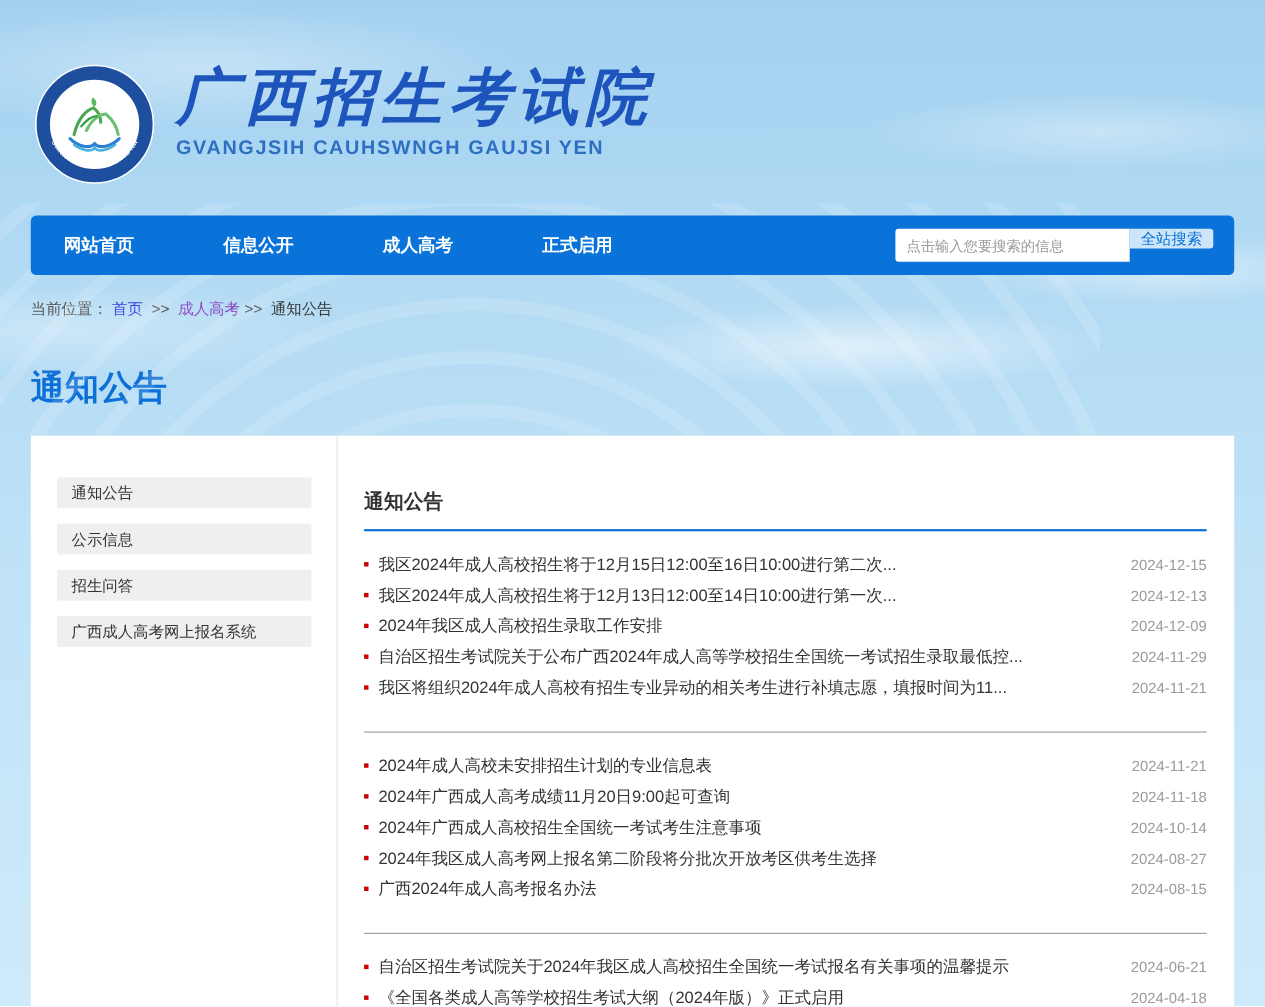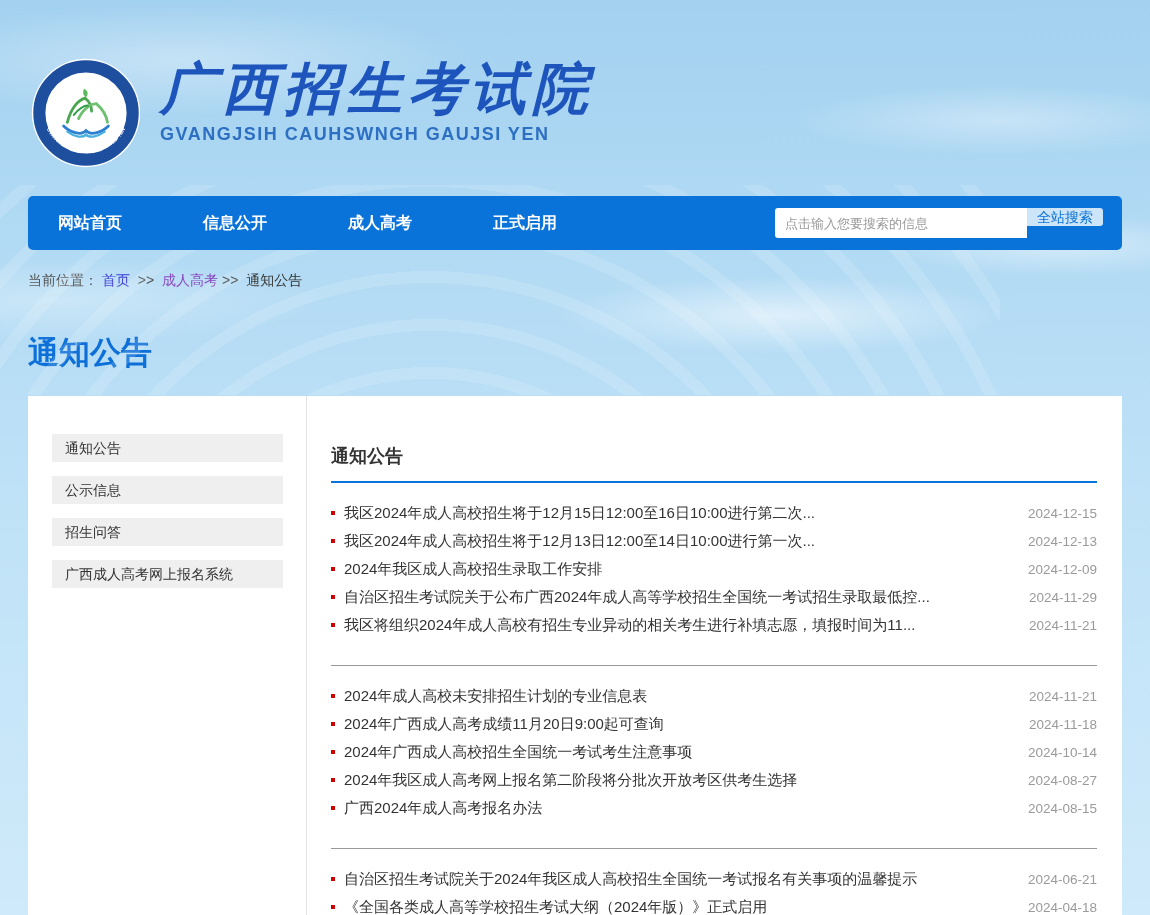--- a/index.html
+++ b/index.html
@@ -47,21 +47,21 @@
     position:relative; margin:0 28px; height:54px; border-radius:5px;
     background:#0a73d9; display:flex; align-items:center;
   }
   .nav-items { display:flex; align-items:flex-end; padding-left:30px; }
   .nav-item {
     color:#ffffff; font-size:16px; font-weight:bold; margin-right:81px;
     cursor:pointer; white-space:nowrap;
   }
   .searchbar { position:absolute; right:19px; top:12px; display:flex; height:30px; }
   .search-input {
-    width:252px; height:30px; border:none; outline:none; padding:0 10px;
+    width:213px; height:30px; border:none; outline:none; padding:0 10px;
     font-size:13px; color:#333; background:#ffffff; border-radius:3px 0 0 3px;
     font-family:"Liberation Sans", sans-serif;
   }
   .search-input::placeholder { color:#9a9a9a; }
   .search-btn {
     width:76px; height:18px; border:none; background:#cde5f8; color:#0a73d9;
     font-size:14px; cursor:pointer; border-radius:0 3px 3px 0;
     font-family:"Liberation Sans", sans-serif;
   }
 

